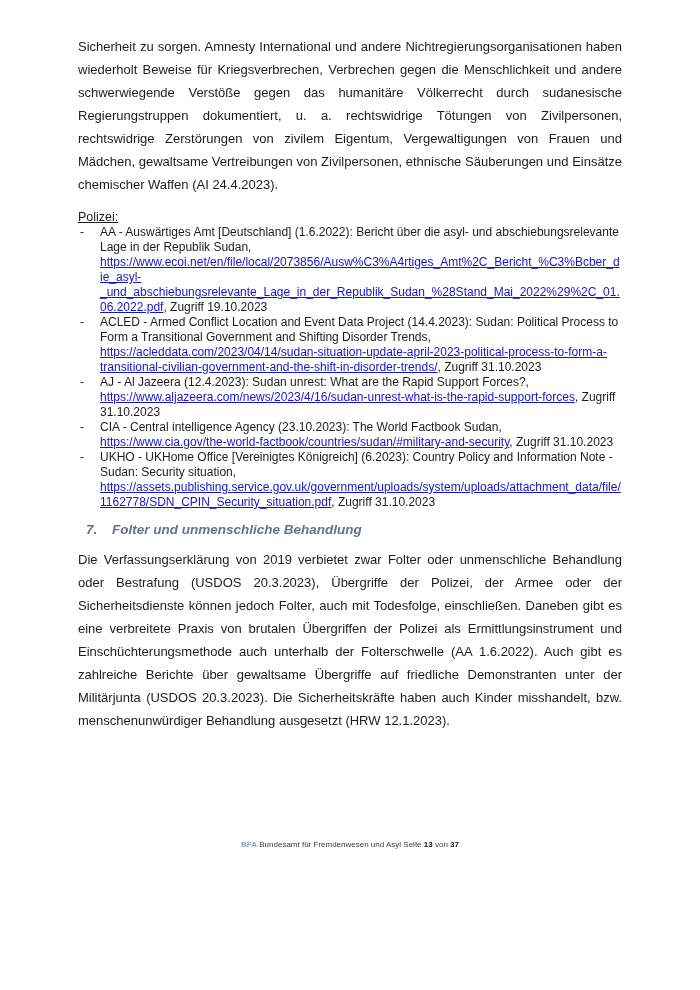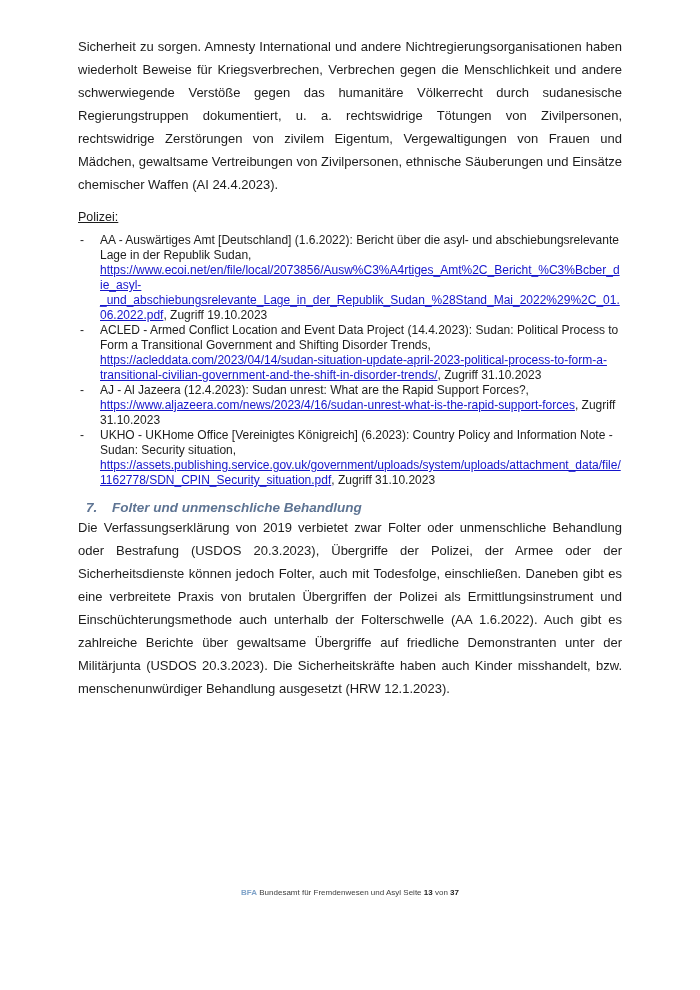--- a/index.html
+++ b/index.html
@@ -27,21 +27,20 @@
   .para-continued { text-align-last: justify; }
 
   
   .sources-heading {
     margin-top: 14px;
     font-size: 12.5px;
     line-height: 15px;
     text-decoration: underline;
   }
   ul.sources-list {
-    margin-top: 8px;
     list-style: none;
     font-size: 12px;
     line-height: 15px;
   }
   ul.sources-list li {
     position: relative;
     padding-left: 22px;
     overflow-wrap: break-word;
   }
   ul.sources-list li::before {
@@ -63,27 +62,27 @@
     display: flex;
     margin: 12px 0 0 8px;
     font-size: 13.5px;
     line-height: 16px;
     font-weight: bold;
     font-style: italic;
     color: var(--heading-color, #5e7493);
   }
   .section-number { width: 26px; flex: 0 0 26px; }
 
-  .p2 { }
+  .p2 { margin-top: 10px; }
   .p3 { margin-top: 16px; }
 
   
   .footer {
     position: absolute;
-    top: 888px;
+    top: 840px;
     left: 0;
     right: 0;
     text-align: center;
     font-size: 8px;
     line-height: 10px;
     color: #3d3d3d;
     white-space: pre;
   }
   .footer .brand {
     color: var(--brand-color, #7fa3c9);
@@ -97,20 +96,21 @@
 <div class="page">
 
   <p class="para">Sicherheit zu sorgen. Amnesty International und andere Nichtregierungsorganisationen haben wiederholt Beweise für Kriegsverbrechen, Verbrechen gegen die Menschlichkeit und andere schwerwiegende Verstöße gegen das humanitäre Völkerrecht durch sudanesische Regierungstruppen dokumentiert, u. a. rechtswidrige Tötungen von Zivilpersonen, rechtswidrige Zerstörungen von zivilem Eigentum, Vergewaltigungen von Frauen und Mädchen, gewaltsame Vertreibungen von Zivilpersonen, ethnische Säuberungen und Einsätze chemischer Waffen (AI 24.4.2023).</p>
 
   <div class="sources-heading">Polizei:</div>
 
   <ul class="sources-list">
       <li><span>AA - Auswärtiges Amt [Deutschland] (1.6.2022): Bericht über die asyl- und abschiebungsrelevante Lage in der Republik Sudan, </span><a class="src-link" href="#">https://www.ecoi.net/en/file/local/2073856/Ausw%C3%A4rtiges_Amt%2C_Bericht_%C3%Bcber_die_asyl-_und_abschiebungsrelevante_Lage_in_der_Republik_Sudan_%28Stand_Mai_2022%29%2C_01.06.2022.pdf</a><span>, Zugriff 19.10.2023</span></li>
       <li><span>ACLED - Armed Conflict Location and Event Data Project (14.4.2023): Sudan: Political Process to Form a Transitional Government and Shifting Disorder Trends, </span><a class="src-link" href="#">https://acleddata.com/2023/04/14/sudan-situation-update-april-2023-political-process-to-form-a-transitional-civilian-government-and-the-shift-in-disorder-trends/</a><span>, Zugriff 31.10.2023</span></li>
       <li><span>AJ - Al Jazeera (12.4.2023): Sudan unrest: What are the Rapid Support Forces?, </span><a class="src-link" href="#">https://www.aljazeera.com/news/2023/4/16/sudan-unrest-what-is-the-rapid-support-forces</a><span>, Zugriff 31.10.2023</span></li>
+      <li><span>CIA - Central intelligence Agency (23.10.2023): The World Factbook Sudan, </span><a class="src-link" href="#">https://www.cia.gov/the-world-factbook/countries/sudan/#military-and-security</a><span>, Zugriff 31.10.2023</span></li>
       <li><span>UKHO - UKHome Office [Vereinigtes Königreich] (6.2023): Country Policy and Information Note - Sudan: Security situation, </span><a class="src-link" href="#">https://assets.publishing.service.gov.uk/government/uploads/system/uploads/attachment_data/file/1162778/SDN_CPIN_Security_situation.pdf</a><span>, Zugriff 31.10.2023</span></li>
     </ul>
 
   <div class="section-heading">
     <span class="section-number">7.</span>
     <span class="section-title">Folter und unmenschliche Behandlung</span>
   </div>
 
   <p class="para p2">Die Verfassungserklärung von 2019 verbietet zwar Folter oder unmenschliche Behandlung oder Bestrafung (USDOS 20.3.2023), Übergriffe der Polizei, der Armee oder der Sicherheitsdienste können jedoch Folter, auch mit Todesfolge, einschließen. Daneben gibt es eine verbreitete Praxis von brutalen Übergriffen der Polizei als Ermittlungsinstrument und Einschüchterungsmethode auch unterhalb der Folterschwelle (AA 1.6.2022). Auch gibt es zahlreiche Berichte über gewaltsame Übergriffe auf friedliche Demonstranten unter der Militärjunta (USDOS 20.3.2023). Die Sicherheitskräfte haben auch Kinder misshandelt, bzw. menschenunwürdiger Behandlung ausgesetzt (HRW 12.1.2023).</p>
 

